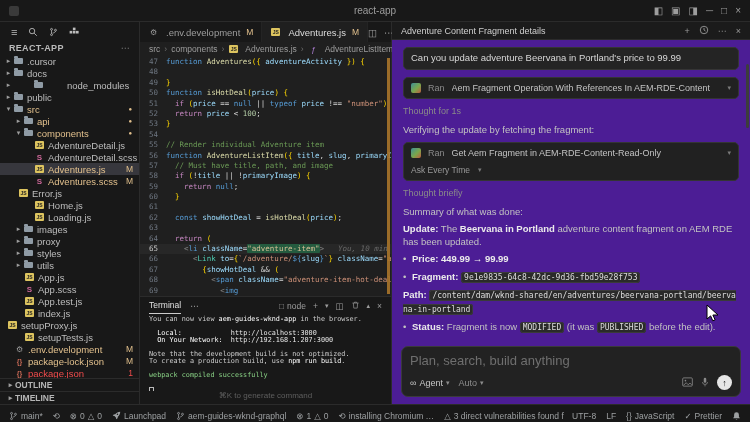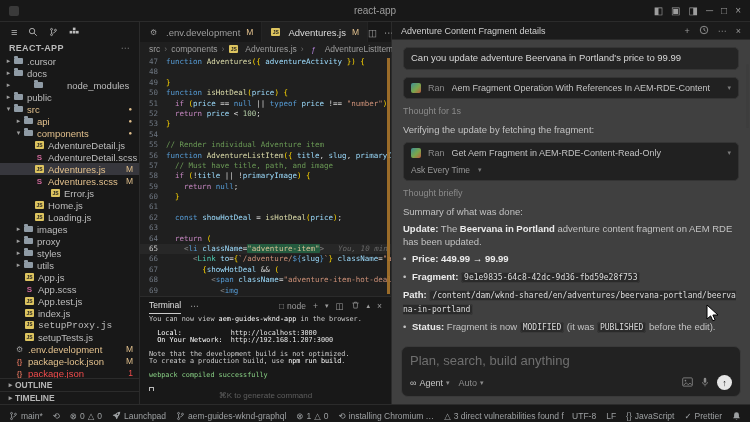--- a/index.html
+++ b/index.html
@@ -66,21 +66,21 @@
   .term-head{height:17px;min-height:17px;display:flex;align-items:center;padding:0 9px;font-size:8.5px;color:#9d9d9d}
   .term-tab{color:#e0e0e0;height:100%;display:flex;align-items:center;border-bottom:1px solid #cccccc;margin-right:9px}
   .term-right{margin-left:auto;display:flex;align-items:center;gap:7px;color:#9d9d9d}
   .term-node{display:inline-flex;align-items:center;gap:3px}
   .term-body{flex:1;overflow:hidden;padding:2px 9px 0;font-family:"DejaVu Sans Mono",monospace;color:#cccccc}
   .tline{height:7px;line-height:7px;font-size:6.8px;white-space:pre}
   .tl-p{color:#cccccc}.tl-b{color:#ffffff;font-weight:normal}.tl-g{color:#89d185}.tl-u{color:#e8e8e8}
   .cursor-block{display:inline-block;width:5px;height:6px;border:1px solid #bbb;margin-top:1px}
   .term-hint{height:13px;min-height:13px;text-align:center;color:#5f5f5f;font-size:8px}
   
-  .chat{flex:1;background:#404040;display:flex;flex-direction:column;position:relative;overflow:hidden}
+  .chat{flex:1;background:#4c1d95;display:flex;flex-direction:column;position:relative;overflow:hidden}
   .chat-head{height:18px;min-height:18px;display:flex;align-items:center;padding:0 9px;font-size:9px;color:#cfcfcf;border-bottom:1px solid #2b2b2b;background:#1b1b1b}
   .hicons{margin-left:auto;display:flex;gap:9px;color:#9a9a9a;align-items:center}
   .chat-body{flex:1;overflow:hidden;padding:7px 11px 0;font-size:9.5px;line-height:12.5px;color:#c2c2c2}
   .user-msg{background:#242424;border:1px solid #353535;border-radius:5px;padding:4px 7px;color:#d8d8d8;margin-bottom:7px}
   .tool-box{border:1px solid #343434;background:#212121;border-radius:5px;padding:4px 7px;margin:6px 0;font-size:9px;color:#b5b5b5}
   .tool-row{display:flex;align-items:center;gap:7px}
   .tool-logo{width:10px;min-width:10px;height:10px;border-radius:2px;background:linear-gradient(135deg,#3f8f96 0%,#7aa74c 55%,#c25b3f 100%)}
   .tool-prefix{color:#8a8a8a}
   .tool-label{color:#c3c3c3;white-space:nowrap;overflow:hidden}
   .tool-chev{margin-left:auto;color:#7a7a7a;font-size:7px}
@@ -244,21 +244,21 @@
             <span class="tbadge mod">M</span>
           </div>
           <div class="trow" style="padding-left: 34px;">
             <span class="ficon">
               <span class="ic-scss">S</span>
             </span>
             <span class="fname mod">Adventures.scss</span>
             <span class="tspacer"></span>
             <span class="tbadge mod">M</span>
           </div>
-          <div class="trow" style="padding-left: 50px;">
+          <div class="trow" style="padding-left: 18px;">
             <span class="ficon">
               <span class="ic-js">JS</span>
             </span>
             <span class="fname">Error.js</span>
             <span class="tspacer"></span>
           </div>
           <div class="trow" style="padding-left: 34px;">
             <span class="ficon">
               <span class="ic-js">JS</span>
             </span>
@@ -325,21 +325,21 @@
             <span class="fname">App.test.js</span>
             <span class="tspacer"></span>
           </div>
           <div class="trow" style="padding-left: 24px;">
             <span class="ficon">
               <span class="ic-js">JS</span>
             </span>
             <span class="fname">index.js</span>
             <span class="tspacer"></span>
           </div>
-          <div class="trow" style="padding-left: 24px; font-family: Liberation Mono, monospace;">
+          <div class="trow" style="padding-left: 7px;">
             <span class="ficon">
               <span class="ic-js">JS</span>
             </span>
             <span class="fname">setupProxy.js</span>
             <span class="tspacer"></span>
           </div>
           <div class="trow" style="padding-left: 24px;">
             <span class="ficon">
               <span class="ic-js">JS</span>
             </span>

